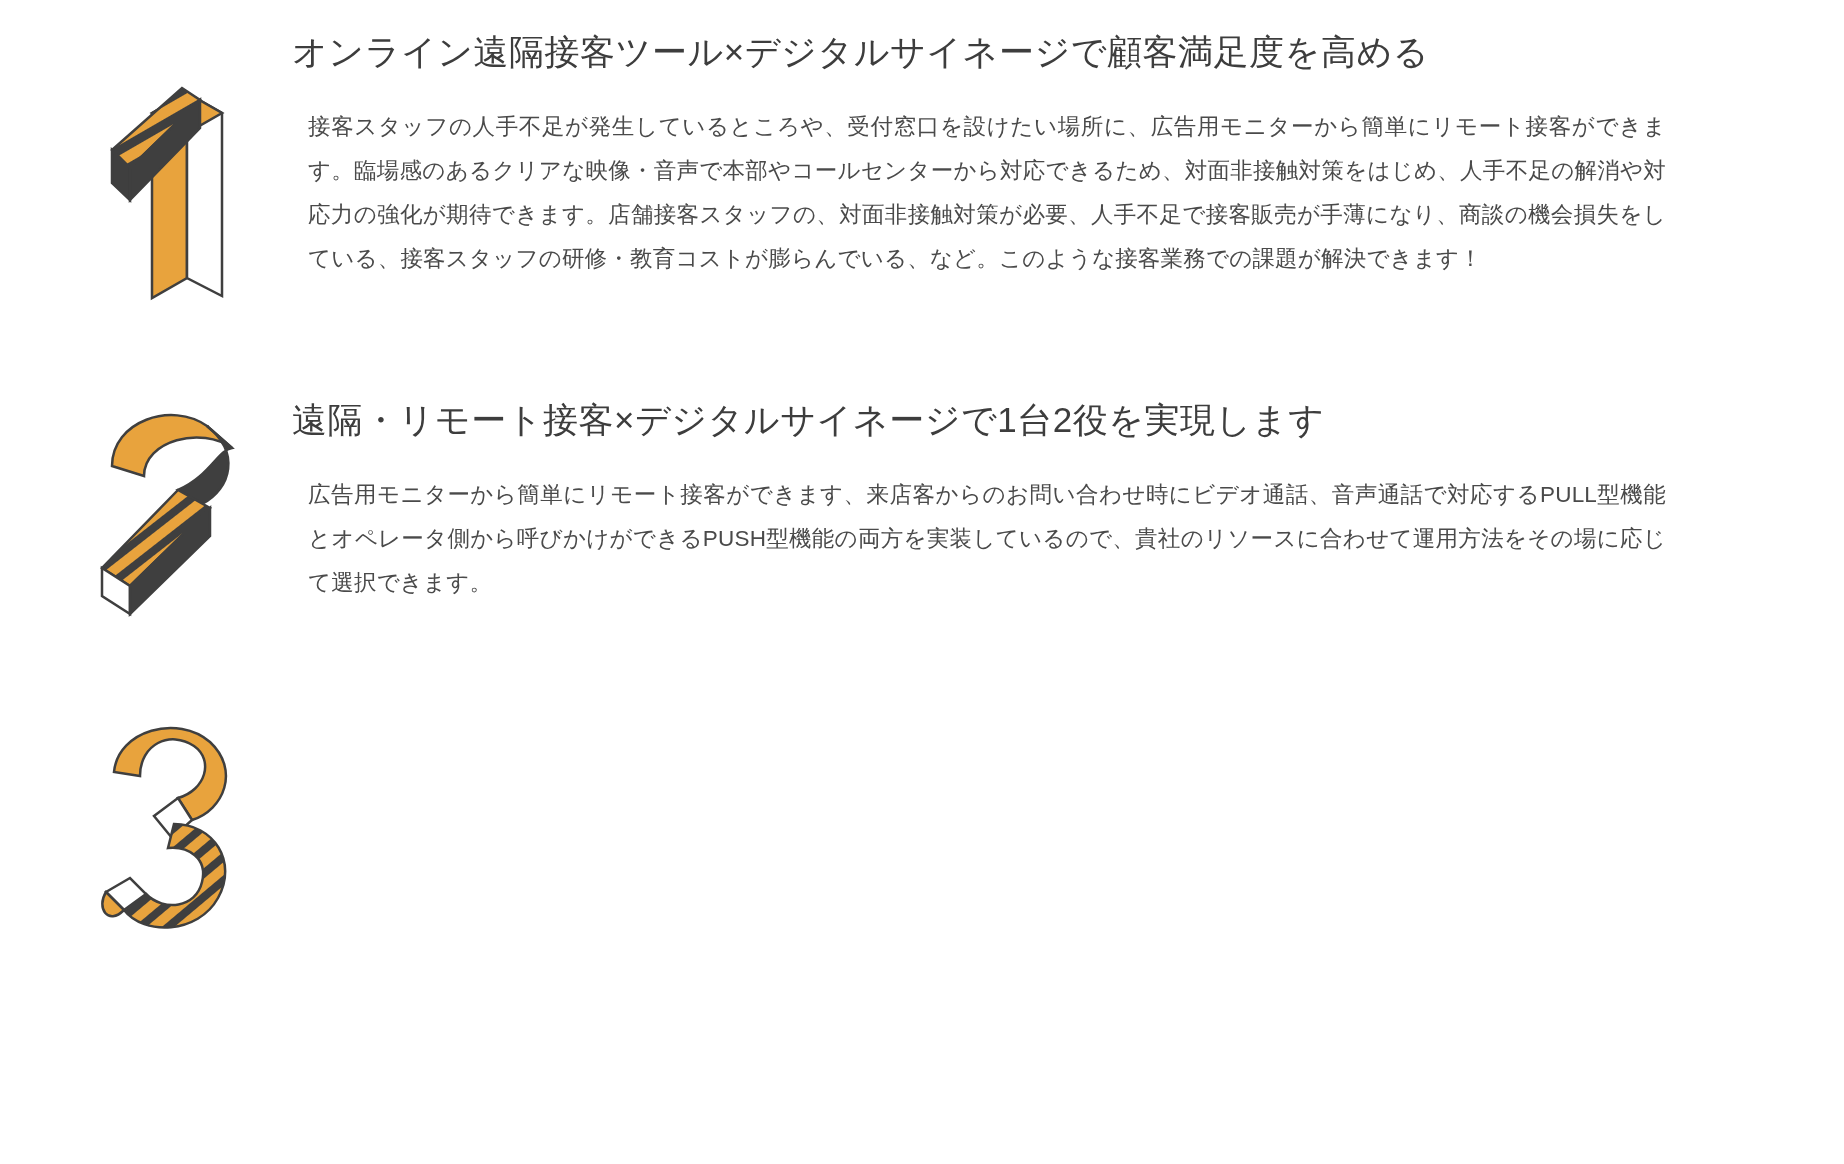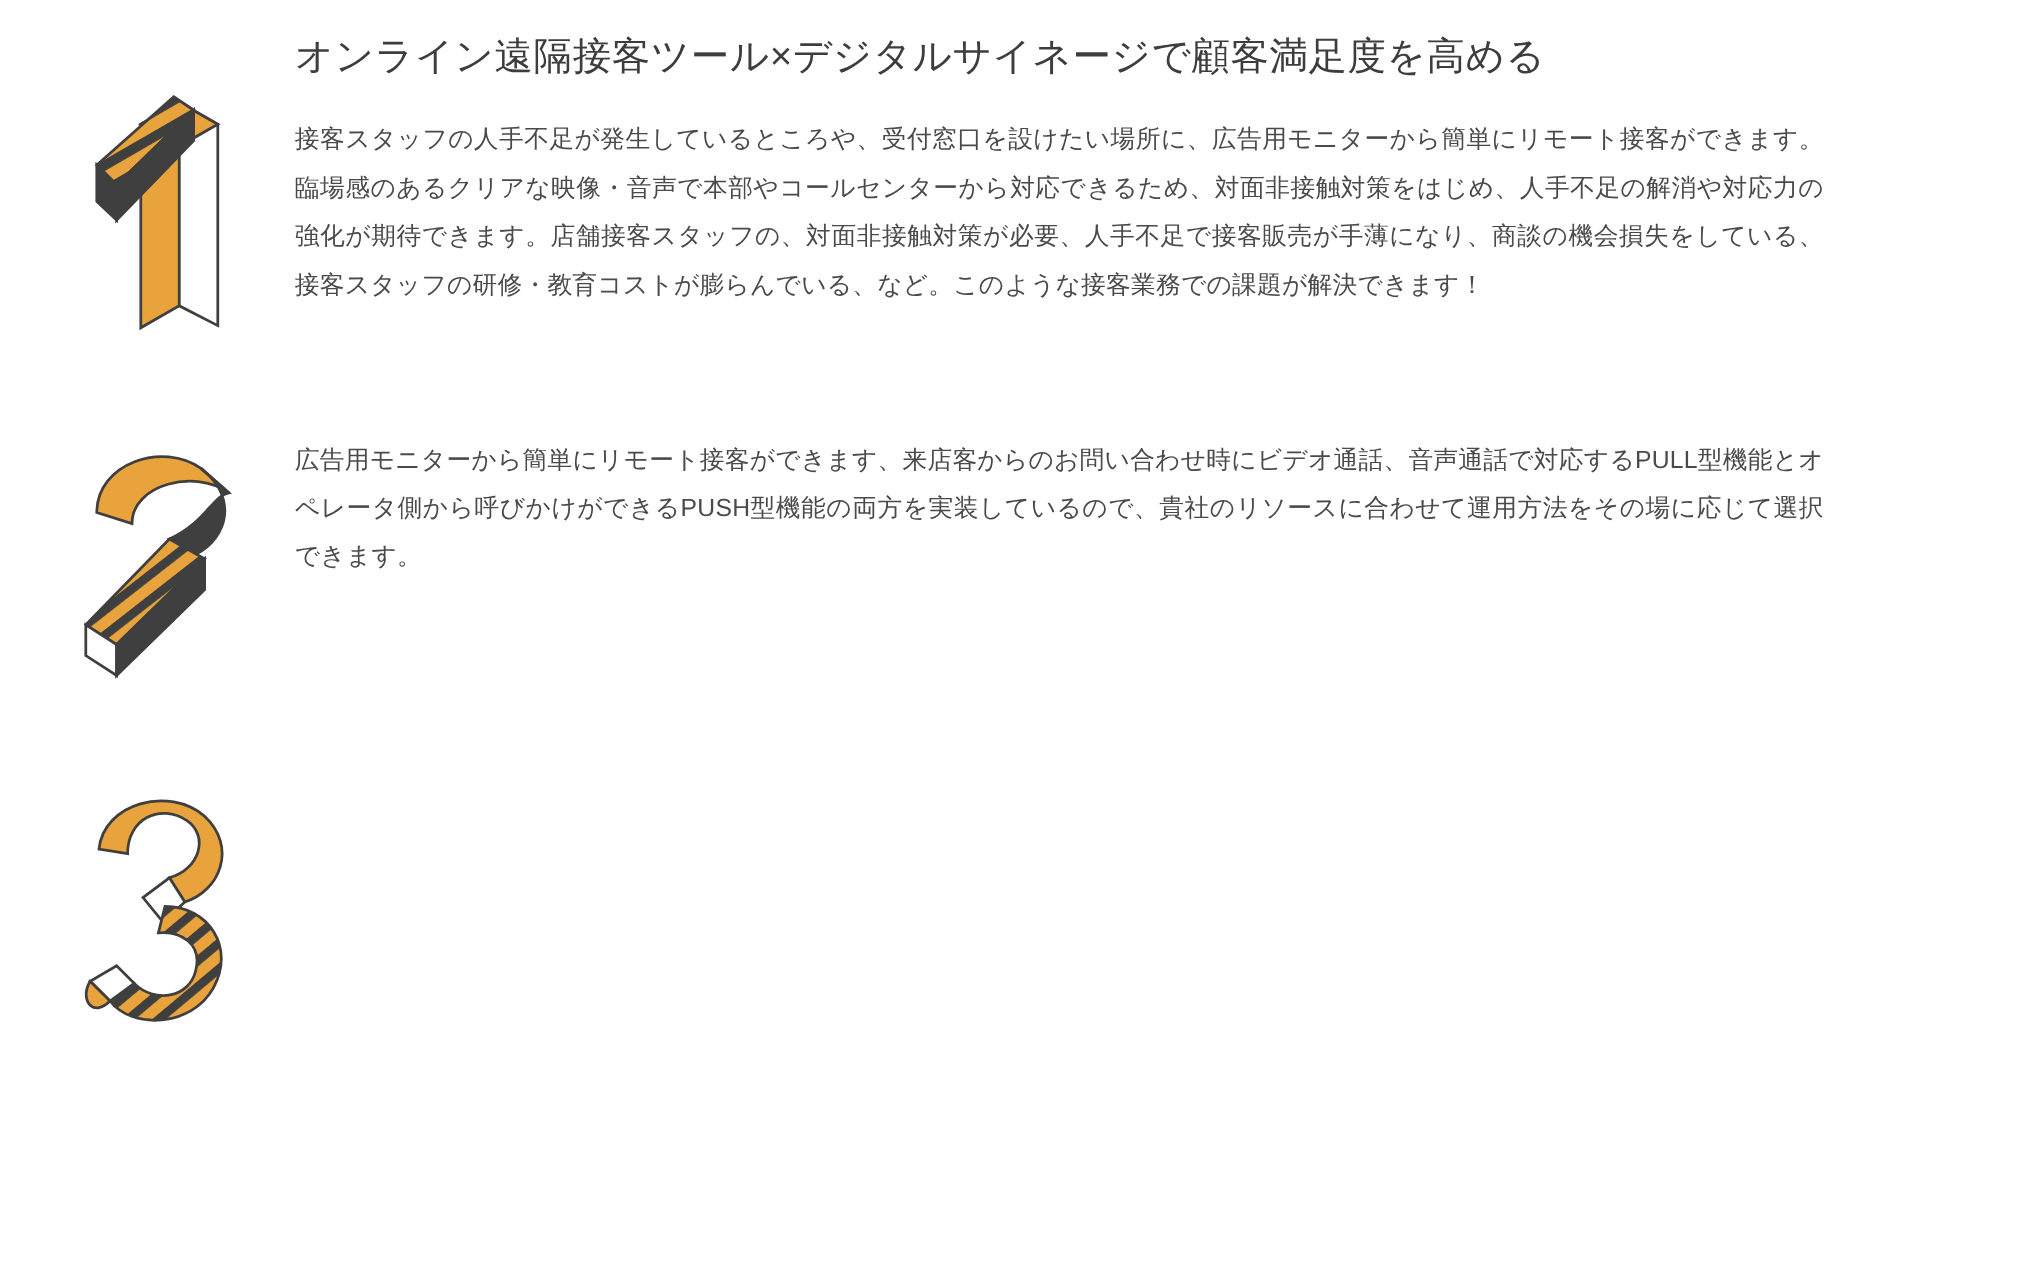--- a/index.html
+++ b/index.html
@@ -16,21 +16,21 @@
   }
   .page {
     position: relative;
     width: 1844px;
     height: 1164px;
     background: #ffffff;
   }
   .section {
     display: flex;
     align-items: flex-start;
-    padding-left: 28px;
+    padding-left: 52px;
     box-sizing: border-box;
   }
   #section-1 { padding-top: 28px; }
   #section-2 { padding-top: 78px; }
   #section-3 { padding-top: 86px; }
 
   .numeral {
     width: 240px;
     flex: 0 0 240px;
     display: flex;
@@ -50,21 +50,21 @@
     line-height: 1.35;
     font-weight: 400;
     color: #3d3d3d;
     margin: 0 0 30px 0;
     letter-spacing: 0.5px;
   }
   .sec-body {
     font-size: 22.5px;
     line-height: 1.95;
     color: #4a4a4a;
-    margin: 0;
+    margin: 16px;
     letter-spacing: 0.2px;
     text-align: justify;
   }
 </style>
 </head>
 <body>
 
 <div class="page">
 
   <div class="section" id="section-1">
@@ -109,20 +109,21 @@
           <path d="M125 30 C158 56, 150 92, 120 108 L96 94 C128 80, 136 54, 150 52 Z" fill="#3F3F3F" stroke="#3F3F3F" stroke-width="2.5"></path>
 
           <polygon points="96,94 128,112 48,190 20,172" fill="url(#stripes2)" stroke="#3F3F3F" stroke-width="2.5"></polygon>
 
           <polygon points="20,172 48,190 48,218 20,200" fill="#ffffff" stroke="#3F3F3F" stroke-width="2.5"></polygon>
           <polygon points="48,190 128,112 128,140 48,218" fill="#3F3F3F" stroke="#3F3F3F" stroke-width="2.5"></polygon>
         </svg>
       </span>
     </div>
     <div class="text-col">
+      <h2 class="sec-title">遠隔・リモート接客×デジタルサイネージで1台2役を実現します</h2>
       <p class="sec-body">広告用モニターから簡単にリモート接客ができます、来店客からのお問い合わせ時にビデオ通話、音声通話で対応するPULL型機能とオペレータ側から呼びかけができるPUSH型機能の両方を実装しているので、貴社のリソースに合わせて運用方法をその場に応じて選択できます。</p>
     </div>
   </div>
 
   <div class="section" id="section-3">
     <div class="numeral">
       <span>
         <svg width="180" height="240" viewBox="0 0 180 240" xmlns="http://www.w3.org/2000/svg">
           <defs>
             <pattern id="stripes3" width="10" height="18" patternUnits="userSpaceOnUse" patternTransform="rotate(-40)">

